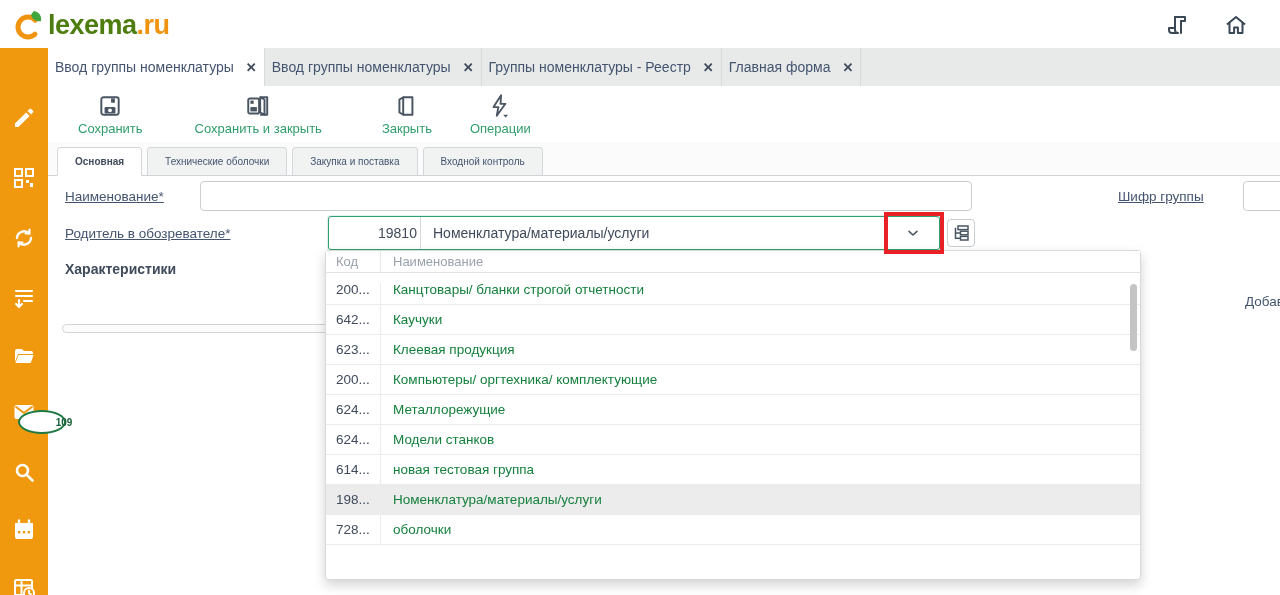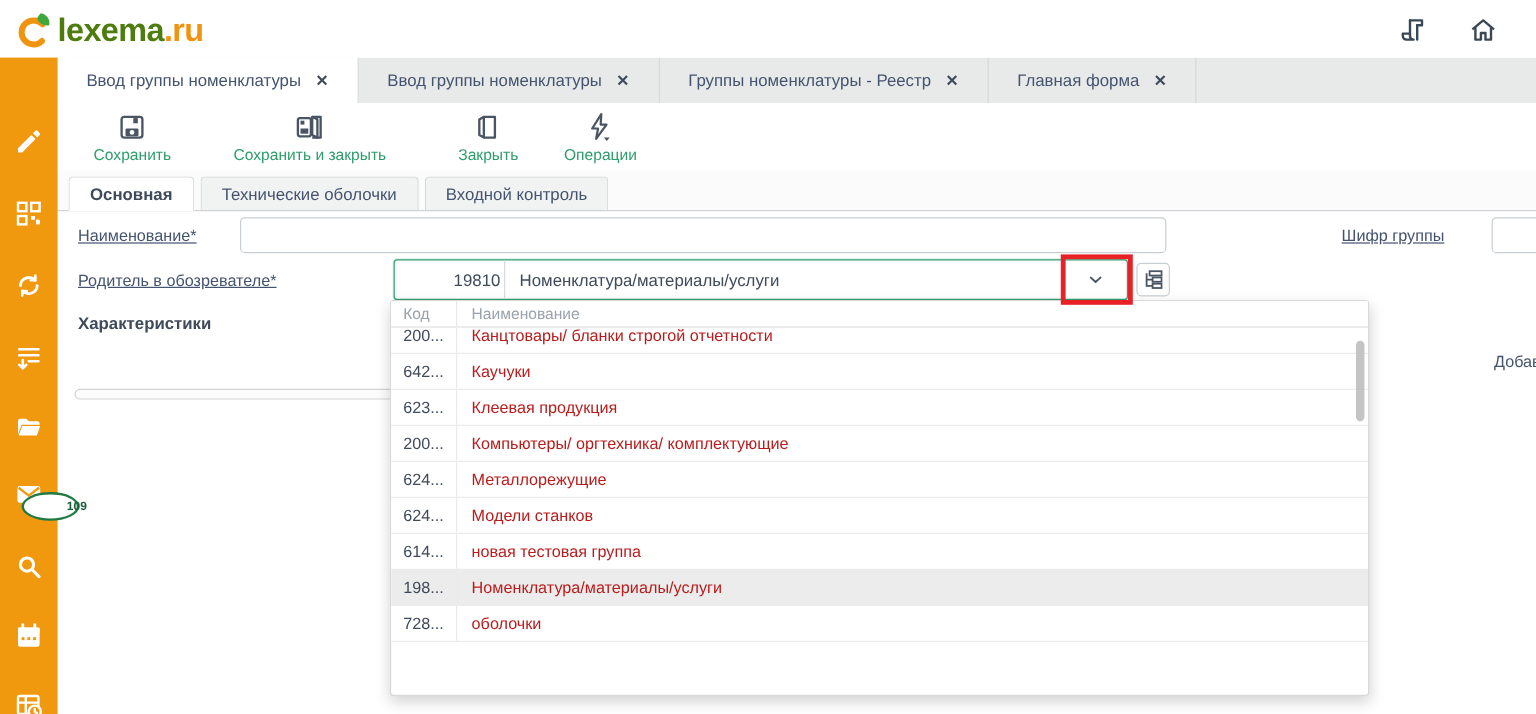--- a/index.html
+++ b/index.html
@@ -21,42 +21,42 @@
   .sidebar { position:absolute; left:0; top:48px; width:48px; height:547px; background:#f0990f; z-index:10; }
   .sb-icon { position:absolute; left:12px; width:24px; height:24px; cursor:pointer; }
   .mail-badge {
     position:absolute; left:18px; top:362px; width:24px; height:24px; border-radius:50%;
     background:#fff; border:2px solid #1f7a44; color:#17603a; font-size:10px; font-weight:bold;
     display:flex; align-items:center; justify-content:center; z-index:11;padding-left:44px;
   }
   
   .tabbar { position:absolute; left:48px; top:48px; width:1232px; height:38px; background:#e8eaea; display:flex; z-index:5; }
   .tab {
-    display:flex; align-items:center; gap:12px; padding:0 24px; height:38px;
+    display:flex; align-items:center; gap:12px; padding:0 7px; height:38px;
     font-size:14px; color:#44546f; border-right:1px solid #d8dada; cursor:pointer; white-space:nowrap;justify-content:center;
   }
   .tab.active { background:#fff; }
   .tab-close { font-size:13px; font-weight:bold; color:#3f4a5a; cursor:pointer; }
   
   .toolbar { position:absolute; left:48px; top:86px; width:1232px; height:56px; background:#fff; display:flex; align-items:center; z-index:5; }
   .tb-btn { display:flex; flex-direction:column; align-items:center; cursor:pointer; padding:0 10px; }
   .tb-btn .tb-ic { width:26px; height:26px; }
   .tb-btn .tb-label { font-size:13px; color:#2e9d6b; margin-top:2px; white-space:nowrap; }
   .tb-btn.b1 { margin-left:20px; }
   .tb-btn.b2 { margin-left:32px; }
   .tb-btn.b3 { margin-left:40px; }
   .tb-btn.b4 { margin-left:18px; }
   
   .subtabbar {
     position:absolute; left:48px; top:142px; width:1232px; height:34px; background:#fbfbfb;
     border-bottom:1px solid #cfd3d7; display:flex; align-items:flex-end; padding-left:9px; z-index:5;
   }
   .subtab {
     height:29px; display:flex; align-items:center; padding:0 17px; margin-right:5px; margin-bottom:-1px;
-    font-size:14px; color:#44546f; background:#f1f2f2; border:1px solid #d5d8da; border-bottom:1px solid #cfd3d7;
+    font-size:10px; color:#44546f; background:#f1f2f2; border:1px solid #d5d8da; border-bottom:1px solid #cfd3d7;
     border-radius:4px 4px 0 0; cursor:pointer; white-space:nowrap;
   }
   .subtab.active { background:#fff; border-bottom:1px solid #fff; font-weight:bold; color:#3f4a5a; }
   
   .content { position:absolute; left:48px; top:176px; width:1232px; height:419px; background:#fff; z-index:1; }
   .f-label { position:absolute; font-size:13.5px; color:#44546f; white-space:nowrap;text-decoration:underline; }
   .lbl-name { left:17px; top:13px; }
   .lbl-code { left:1070px; top:13px; }
   .lbl-parent { left:17px; top:50px; }
   .inp {
@@ -84,26 +84,26 @@
     border:1px solid #d3d3d3; border-radius:5px; background:#fcfcfc; cursor:pointer;
   }
   
   .dropdown {
     position:absolute; left:325px; top:250px; width:816px; height:330px; background:#fff;
     border:1px solid #d9d9d9; border-radius:3px; box-shadow:0 5px 12px rgba(0,0,0,.18); z-index:40;
   }
   .dd-header { position:absolute; left:0; top:0; right:0; height:22px; display:flex; background:#fff; border-bottom:1px solid #e2e2e2; z-index:2; }
   .dd-h-code { width:55px; padding-left:10px; line-height:21px; font-size:13px; color:#9aa2ac; border-right:1px solid #e8e8e8; }
   .dd-h-name { padding-left:12px; line-height:21px; font-size:13px; color:#9aa2ac; }
-  .dd-viewport { position:absolute; left:0; top:22px; right:0; height:273px; overflow:hidden; }
+  .dd-viewport { position:absolute; left:0; top:32px; right:0; height:273px; overflow:hidden; }
   .dd-rows { position:absolute; left:0; top:-8px; right:0; }
   .dd-row { height:30px; display:flex; align-items:stretch; border-bottom:1px solid #ebebeb; background:#fff; cursor:pointer; }
   .dd-row.selected { background:#ececec; }
   .dd-code { width:55px; padding-left:10px; display:flex; align-items:center; font-size:13.5px; color:#3f4a5a; border-right:1px solid #ebebeb; }
-  .dd-name { padding-left:12px; display:flex; align-items:center; font-size:13.5px; color:#b91c1c; white-space:nowrap; }
+  .dd-name { padding-left:12px; display:flex; align-items:center; font-size:13.5px; color:#15803d; white-space:nowrap; }
   .dd-thumb { position:absolute; right:3px; top:33px; width:7px; height:67px; background:#c4c4c4; border-radius:4px; cursor:pointer; }
   
   .red-box { position:absolute; left:884px; top:212px; width:60px; height:42px; border:4px solid #e82127; z-index:50; pointer-events:none; }
   svg { display:block; }
 </style>
 </head>
 <body>
 
 <div class="screen">
 
@@ -265,20 +265,23 @@
       <span class="tb-label">Операции</span>
     </div>
   </div>
 
   <div class="subtabbar">
     <div class="subtab active">
         <span>Основная</span>
       </div>
     <div class="subtab">
         <span>Технические оболочки</span>
+      </div>
+    <div class="subtab">
+        <span>Закупка и поставка</span>
       </div>
     <div class="subtab">
         <span>Входной контроль</span>
       </div>
   </div>
 
   <div class="content">
     <span class="f-label lbl-name">Наименование*</span>
     <input class="inp inp-name" type="text" value="" style="">
     <span class="f-label lbl-code">Шифр группы</span>

